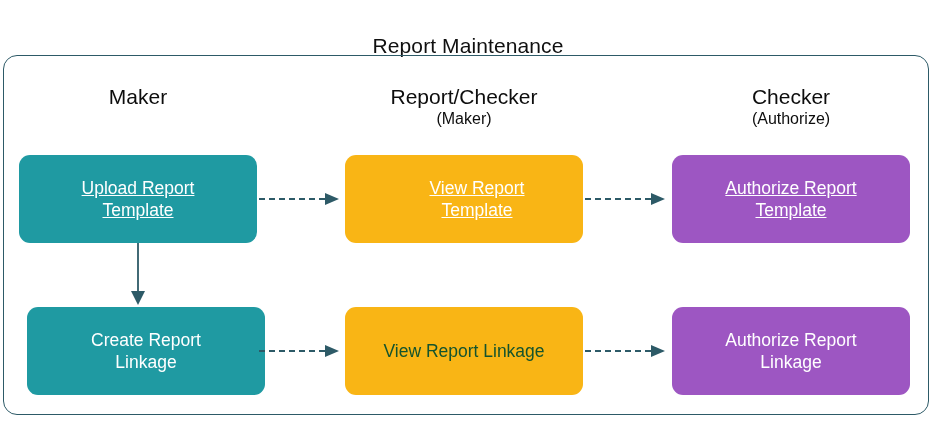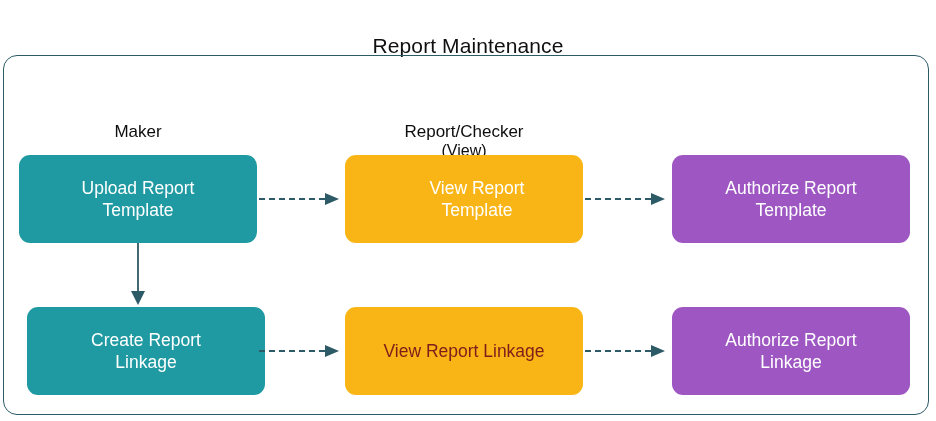--- a/index.html
+++ b/index.html
@@ -46,24 +46,23 @@
   }
 
   
   .col-header {
     position: absolute;
     text-align: center;
     line-height: 1.18;
     color: #0d0d0d;
   }
   .col-header .role {
-    font-size: 17px;
+    font-size: 21px;
     font-weight: 400;
     display: block;
-    margin-top: 37px;
   }
   .col-header .action {
     font-size: 16px;
     font-weight: 400;
     display: block;
   }
 
   .col-header.c0 { left: 19px;  top: 85px; width: 238px; }
   .col-header.c1 { left: 345px; top: 85px; width: 238px; }
   .col-header.c2 { left: 672px; top: 85px; width: 238px; }
@@ -79,21 +78,21 @@
     justify-content: center;
     text-align: center;
     color: #ffffff;
     font-size: 17.5px;
     font-weight: 400;
     line-height: 1.28;
     padding: 4px 10px;
     white-space: pre-line;
   }
 
-  .node.r0 { top: 155px; }
+  .node.r0 { top: 155px; text-decoration: underline; }
   .node.r1 { top: 307px; }
   .node.k0 { left: 19px; }
   .node.k1 { left: 345px; }
   .node.k2 { left: 672px; }
 
   
   .hconn {
     position: absolute;
     height: 24px;
     width: 88px;
@@ -120,33 +119,37 @@
 
   <div class="diagram-title" style="color: rgb(16, 16, 16);">Report Maintenance</div>
 
   <div class="frame" style="border-color: rgb(45, 90, 103);"></div>
 
   <div class="col-header c0">
     <span class="role">Maker</span>
   </div>
   <div class="col-header c1">
     <span class="role">Report/Checker</span>
-    <span class="action">(View)</span>
+    <span class="action">(Maker)</span>
+  </div>
+  <div class="col-header c2">
+    <span class="role">Checker</span>
+    <span class="action">(Authorize)</span>
   </div>
 
   <div class="node r0 k0" style="background: rgb(31, 154, 162); color: rgb(255, 255, 255);">Upload Report
 Template</div>
   <div class="node r0 k1" style="background: rgb(249, 181, 21); color: rgb(255, 255, 255); padding-left: 36px;">View Report
 Template</div>
   <div class="node r0 k2" style="background: rgb(157, 86, 194); color: rgb(255, 255, 255);">Authorize Report
 Template</div>
 
   <div class="node r1 k0" style="background: rgb(31, 154, 162); color: rgb(255, 255, 255); margin-left: 8px;">Create Report
 Linkage</div>
-  <div class="node r1 k1" style="background: rgb(249, 181, 21); color: #7f1d1d;">View Report Linkage</div>
+  <div class="node r1 k1" style="background: rgb(249, 181, 21); color: #14532d;">View Report Linkage</div>
   <div class="node r1 k2" style="background: rgb(157, 86, 194); color: rgb(255, 255, 255);">Authorize Report
 Linkage</div>
 
   <div class="hconn r0 g0">
     <svg width="88" height="24" viewBox="0 0 88 24">
       <line class="conn-line" x1="2" y1="12" x2="70" y2="12" stroke-width="1.8" stroke-dasharray="6,4" stroke="#2d5a67"></line>
       <polygon class="conn-head" points="68,6 82,12 68,18" fill="#2d5a67"></polygon>
     </svg>
   </div>
   <div class="hconn r0 g1">

